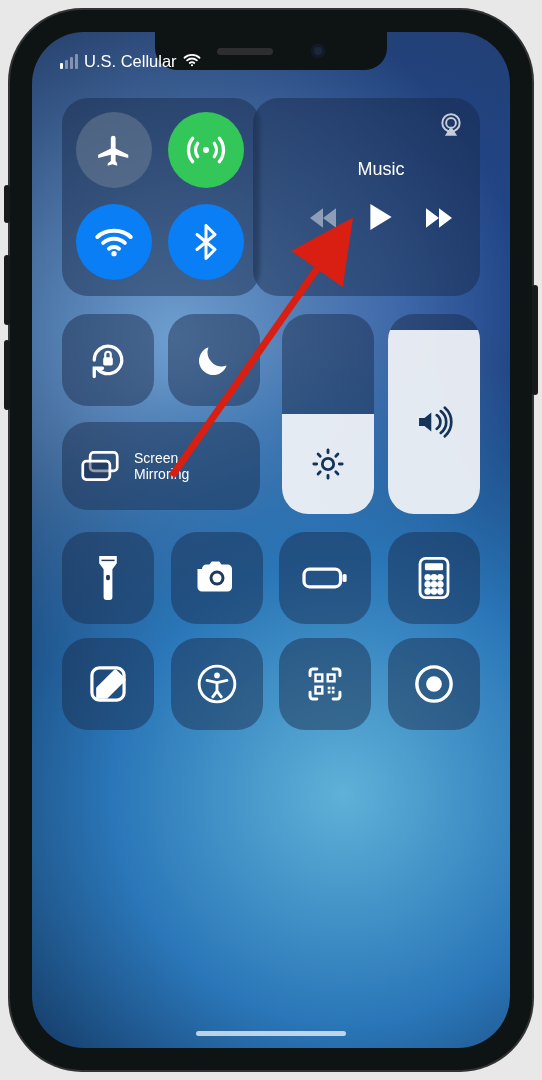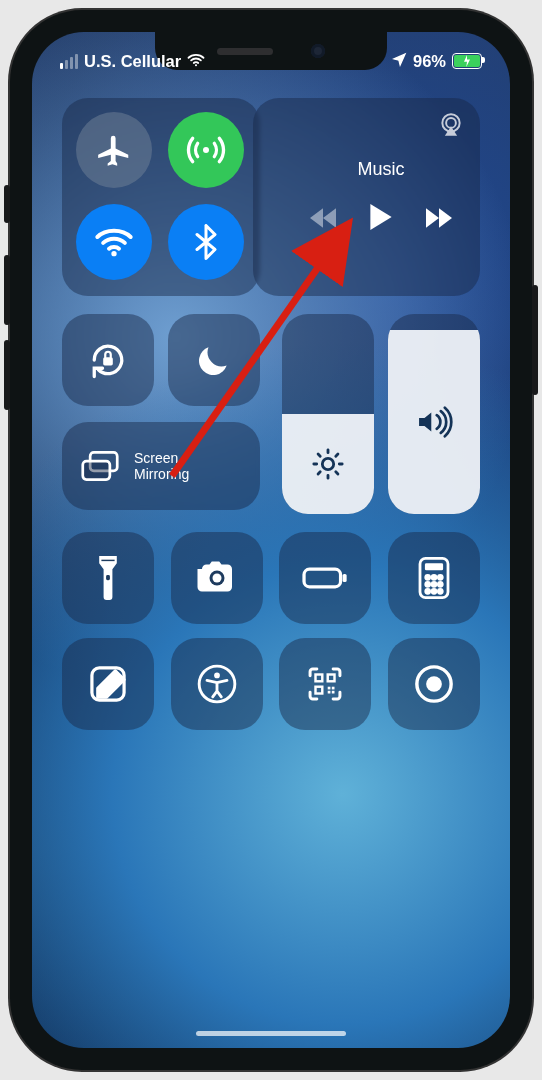--- a/index.html
+++ b/index.html
@@ -74,21 +74,21 @@
     box-shadow: inset 0 0 0 3px #111a28;
   }
   
   .status {
     position: absolute;
     top: 14px;
     left: 0; right: 0;
     height: 30px;
     color: #fff;
     font-size: 16.5px;
-    font-weight: 700;
+    font-weight: 400;
     display: flex;
     justify-content: space-between;
     padding: 0 28px;
   }
   .status .left, .status .right {
     display: flex;
     align-items: center;
     gap: 6px;
   }
   .sig-bars {
@@ -272,35 +272,20 @@
             <i></i>
         </span>
         <span>U.S. Cellular</span>
         <span>
           <svg width="18" height="14" viewBox="0 0 24 18" fill="none" stroke="#fff" stroke-width="2.4" stroke-linecap="round">
             <path d="M2 6 C7 1 17 1 22 6"></path>
               <path d="M5.5 9.5 C9 6.2 15 6.2 18.5 9.5"></path>
               <path d="M9 13 C10.5 11.6 13.5 11.6 15 13"></path>
               <circle cx="12" cy="16" r="1.4" fill="#fff" stroke="none"></circle>
           </svg>
-        </span>
-      </div>
-      <div class="right">
-        <span>
-          <svg width="15" height="15" viewBox="0 0 24 24" fill="none" stroke="#fff" stroke-width="2">
-            <path d="M3 11 L21 3 L13 21 L11 13 Z" fill="#fff"></path>
-          </svg>
-        </span>
-        <span>96%</span>
-        <span class="battery">
-          <span class="fill" style="width:94%;">
-            <svg width="10" height="12" viewBox="0 0 10 16" style="position:absolute;left:8px;top:0;">
-                <path d="M5 0 L1 9 H5 L4 16 L9 6 H5 Z" fill="#fff"></path>
-              </svg>
-          </span>
         </span>
       </div>
     </div>
 
     <div class="cc">
 
       <div class="module conn">
         <div class="circle c-gray">
           <svg width="38" height="38" viewBox="0 0 24 24" fill="#fff">
               <path d="M21 15l-8-4V4.5a1.5 1.5 0 0 0-3 0V11l-8 4v2l8-2v4l-2 1.5V22l3-1 3 1v-1.5L13 19v-4l8 2z"></path>

